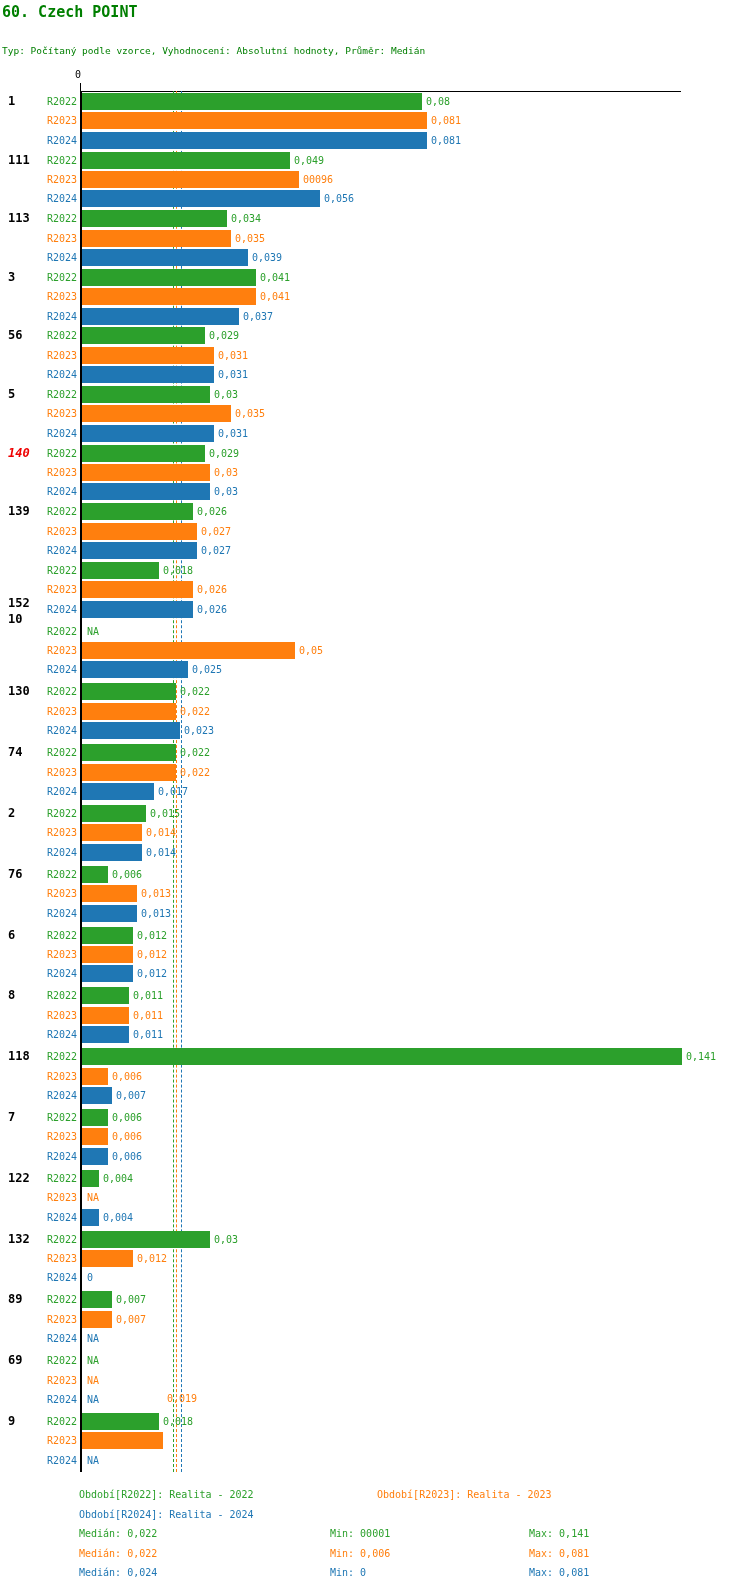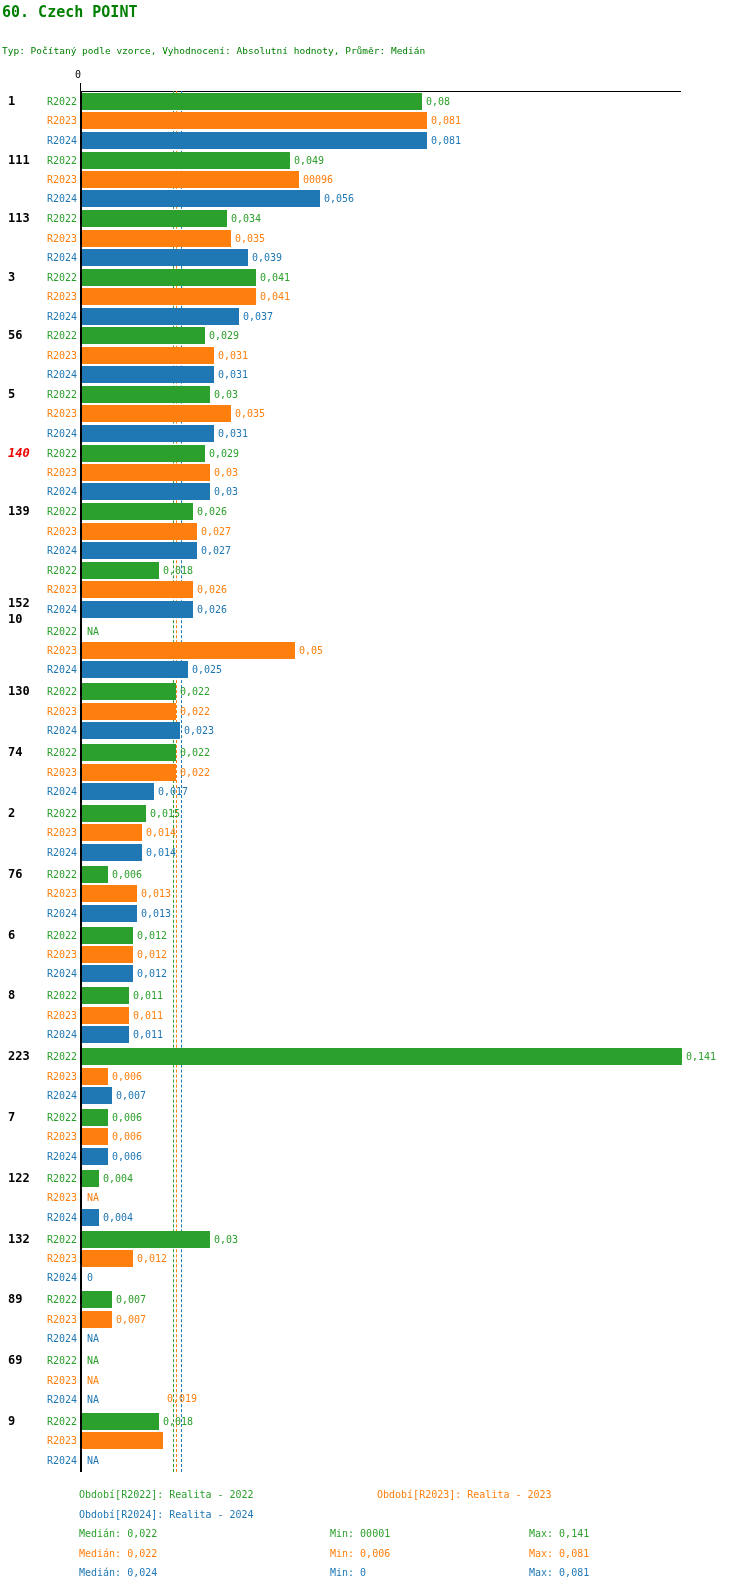--- a/index.html
+++ b/index.html
@@ -220,21 +220,21 @@
         <div class="bar" style="left: 82px; top: 987.4px; width: 47px; height: 17px; background: rgb(44, 160, 44);"></div>
         <div class="val" style="top: 987.4px; left: 133px; color: rgb(44, 160, 44);">0,011</div>
         <div class="serlab" style="top: 1006.8px; color: rgb(255, 127, 14);">R2023</div>
         <div class="bar" style="left: 82px; top: 1006.8px; width: 47px; height: 17px; background: rgb(255, 127, 14);"></div>
         <div class="val" style="top: 1006.8px; left: 133px; color: rgb(255, 127, 14);">0,011</div>
         <div class="serlab" style="top: 1026.2px; color: rgb(31, 119, 180);">R2024</div>
         <div class="bar" style="left: 82px; top: 1026.2px; width: 47px; height: 17px; background: rgb(31, 119, 180);"></div>
         <div class="val" style="top: 1026.2px; left: 133px; color: rgb(31, 119, 180);">0,011</div>
       </div>
       <div>
-        <div class="idlab" style="top: 1048.2px;">223</div>
+        <div class="idlab" style="top: 1048.2px;">118</div>
         <div class="serlab" style="top: 1048.2px; color: rgb(44, 160, 44);">R2022</div>
         <div class="bar" style="left: 82px; top: 1048.2px; width: 600px; height: 17px; background: rgb(44, 160, 44);"></div>
         <div class="val" style="top: 1048.2px; left: 686px; color: rgb(44, 160, 44);">0,141</div>
         <div class="serlab" style="top: 1067.6px; color: rgb(255, 127, 14);">R2023</div>
         <div class="bar" style="left: 82px; top: 1067.6px; width: 26px; height: 17px; background: rgb(255, 127, 14);"></div>
         <div class="val" style="top: 1067.6px; left: 112px; color: rgb(255, 127, 14);">0,006</div>
         <div class="serlab" style="top: 1087px; color: rgb(31, 119, 180);">R2024</div>
         <div class="bar" style="left: 82px; top: 1087px; width: 30px; height: 17px; background: rgb(31, 119, 180);"></div>
         <div class="val" style="top: 1087px; left: 116px; color: rgb(31, 119, 180);">0,007</div>
       </div>

